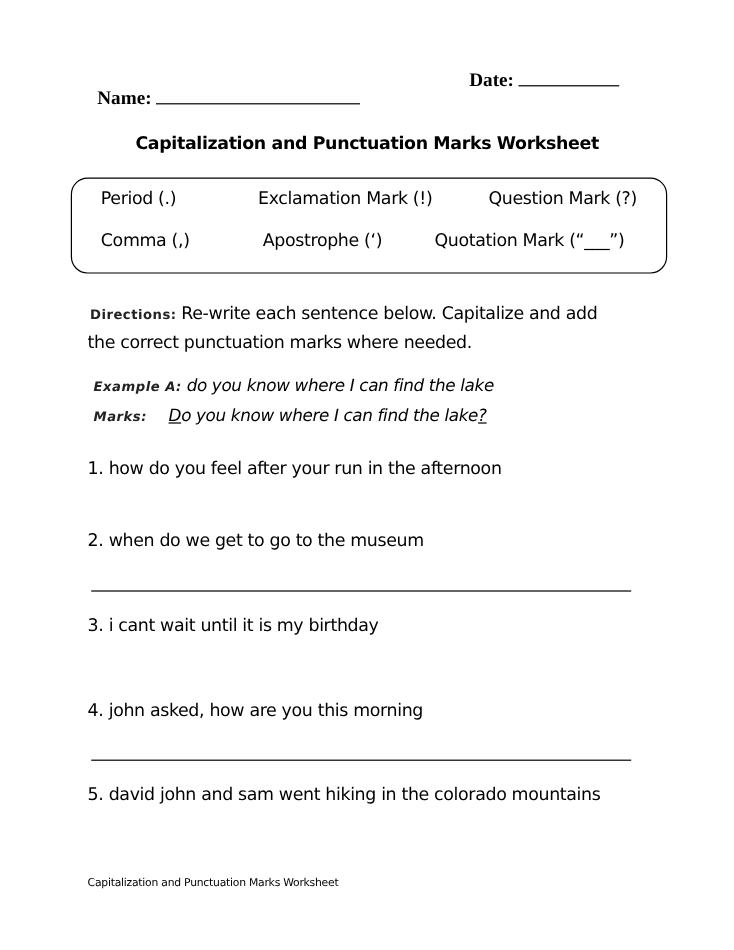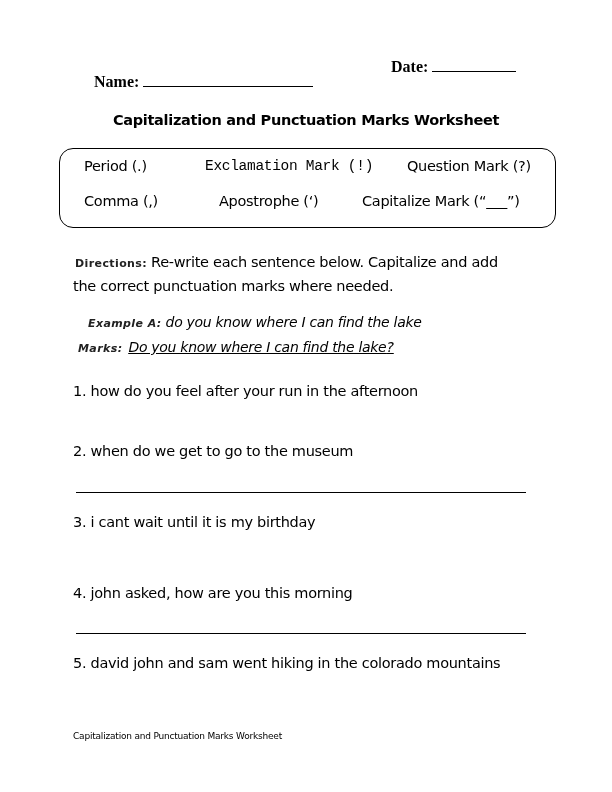--- a/index.html
+++ b/index.html
@@ -13,51 +13,51 @@
   .label-small { font-family: "DejaVu Sans", sans-serif; font-size: 11px; font-style: italic; font-weight: bold; letter-spacing: 0.4px; color: #222; }
   .label-dir { font-family: "DejaVu Sans", sans-serif; font-size: 11px; font-weight: bold; letter-spacing: 0.4px; color: #222; }
   .ital { font-family: "DejaVu Sans", sans-serif; font-style: italic; font-size: 14px; letter-spacing: -0.3px; }
   .u { text-decoration: underline; }
   .rule { position: absolute; left: 76px; width: 450px; height: 0; border-top: 1.3px solid #000; }
   .footer { font-family: "DejaVu Sans", sans-serif; font-size: 9px; letter-spacing: -0.2px; }
 </style>
 </head>
 <body>
 
-<div class="abs serif-bold" style="left:94px; top:72px;">
+<div class="abs serif-bold" style="left:81px; top:72px;">
   <span>Name:</span>
   <span class="blank" style="width:170px;"></span>
 </div>
 <div class="abs serif-bold" style="left:391px; top:57px;">
   <span>Date:</span>
   <span class="blank" style="width:84px;"></span>
 </div>
 <div class="abs title" style="left:0; width:612px; text-align:center; top:112px;">Capitalization and Punctuation Marks Worksheet</div>
 
 <div class="box"></div>
 <div class="abs sans" style="left:84px; top:158px;">Period (.)</div>
-<div class="abs sans" style="left:205px; top:158px;font-family:Liberation Mono, monospace;">Exclamation Mark (!)</div>
+<div class="abs sans" style="left:215px; top:158px;">Exclamation Mark (!)</div>
 <div class="abs sans" style="left:407px; top:158px;">Question Mark (?)</div>
 <div class="abs sans" style="left:84px; top:193px;">Comma (,)</div>
 <div class="abs sans" style="left:219px; top:193px;">Apostrophe (‘)</div>
-<div class="abs sans" style="left:362px; top:193px;">Capitalize Mark (“___”)</div>
+<div class="abs sans" style="left:362px; top:193px;">Quotation Mark (“___”)</div>
 
 <div class="abs" style="left:75px; top:253px;">
   <span class="label-dir">Directions:</span>
   <span class="sans">Re-write each sentence below. Capitalize and add</span>
 </div>
 <div class="abs sans" style="left:73px; top:278px;text-align:right;">the correct punctuation marks where needed.</div>
 
-<div class="abs" style="left:88px; top:313px;">
+<div class="abs" style="left:78px; top:313px;">
   <span class="label-small">Example A:</span>
   <span class="ital">do you know where I can find the lake</span>
 </div>
 <div class="abs" style="left:78px; top:338px;">
   <span class="label-small">Marks:</span>
-  <span class="ital" style="margin-left:2px;text-decoration:underline;"><span class="u">D</span><span>o you know where I can find the lake</span><span class="u">?</span></span>
+  <span class="ital" style="margin-left:14px;"><span class="u">D</span><span>o you know where I can find the lake</span><span class="u">?</span></span>
 </div>
 
 <div class="abs sans" style="left:73px; top:383px;">1. how do you feel after your run in the afternoon</div>
 <div class="abs sans" style="left:73px; top:443px;">2. when do we get to go to the museum</div>
 <div class="rule" style="top:492px;"></div>
 <div class="abs sans" style="left:73px; top:514px;">3. i cant wait until it is my birthday</div>
 <div class="abs sans" style="left:73px; top:585px;">4. john asked, how are you this morning</div>
 <div class="rule" style="top:633px;"></div>
 <div class="abs sans" style="left:73px; top:655px;">5. david john and sam went hiking in the colorado mountains</div>
 

